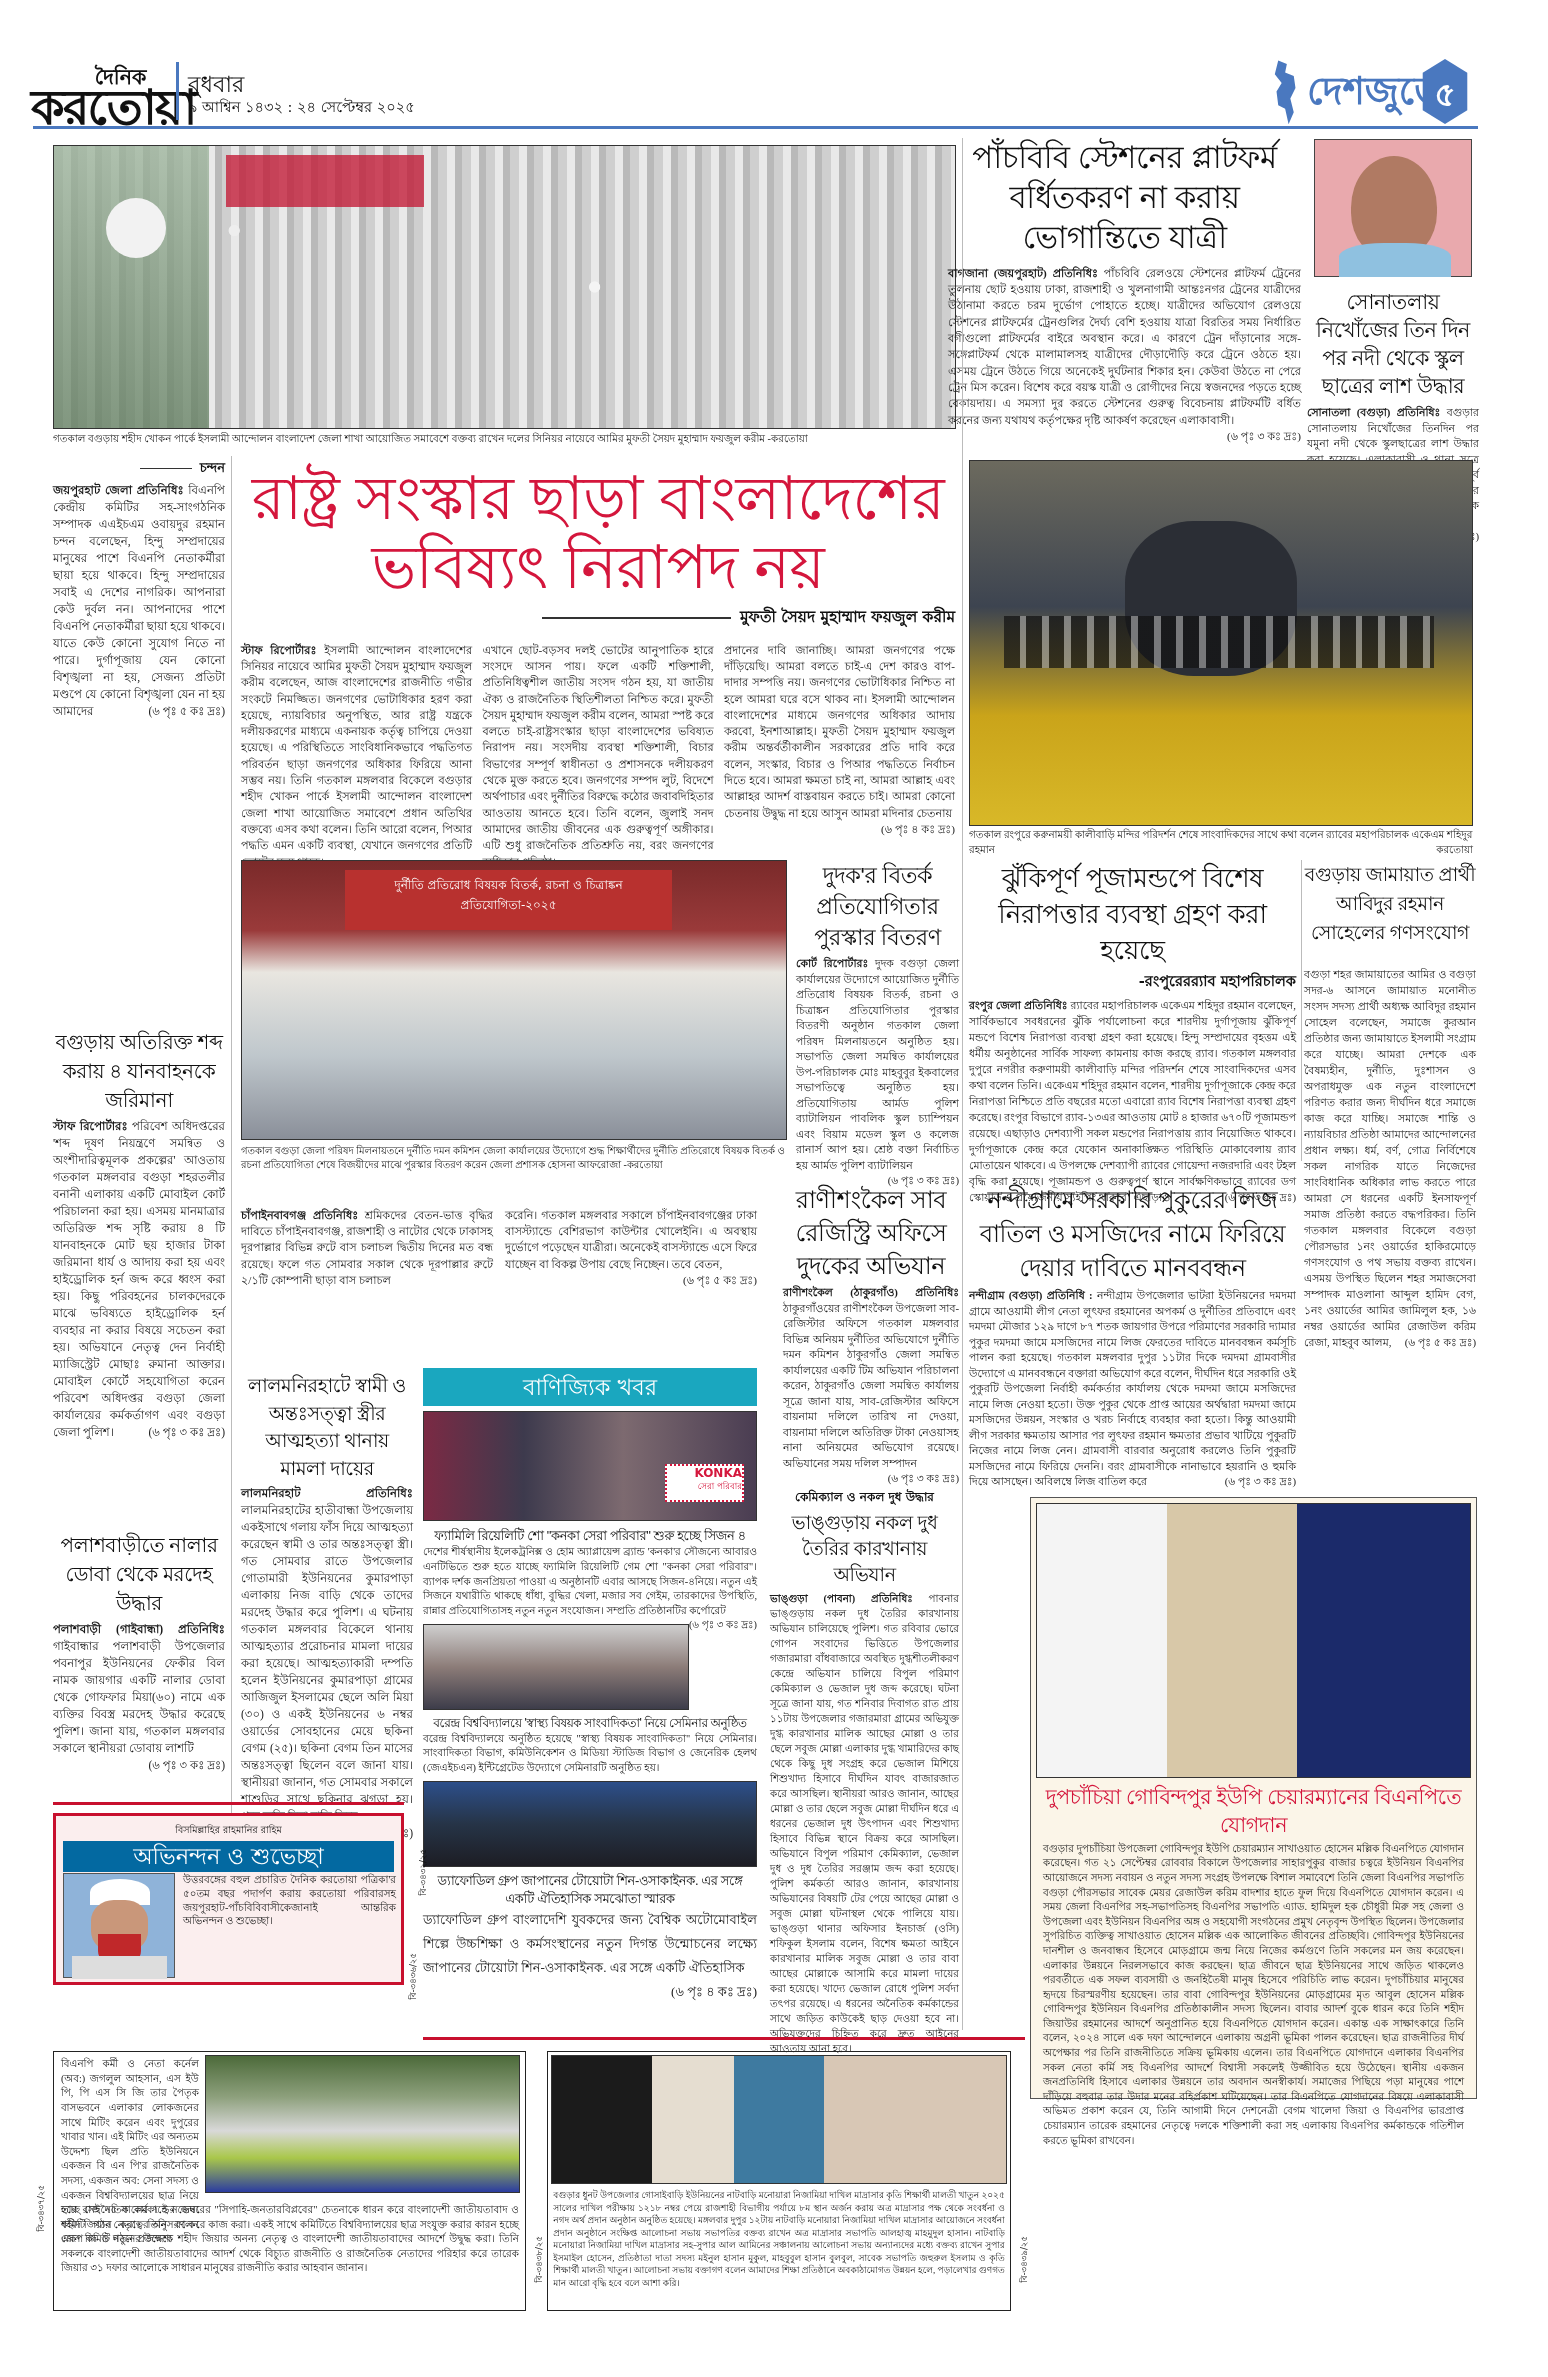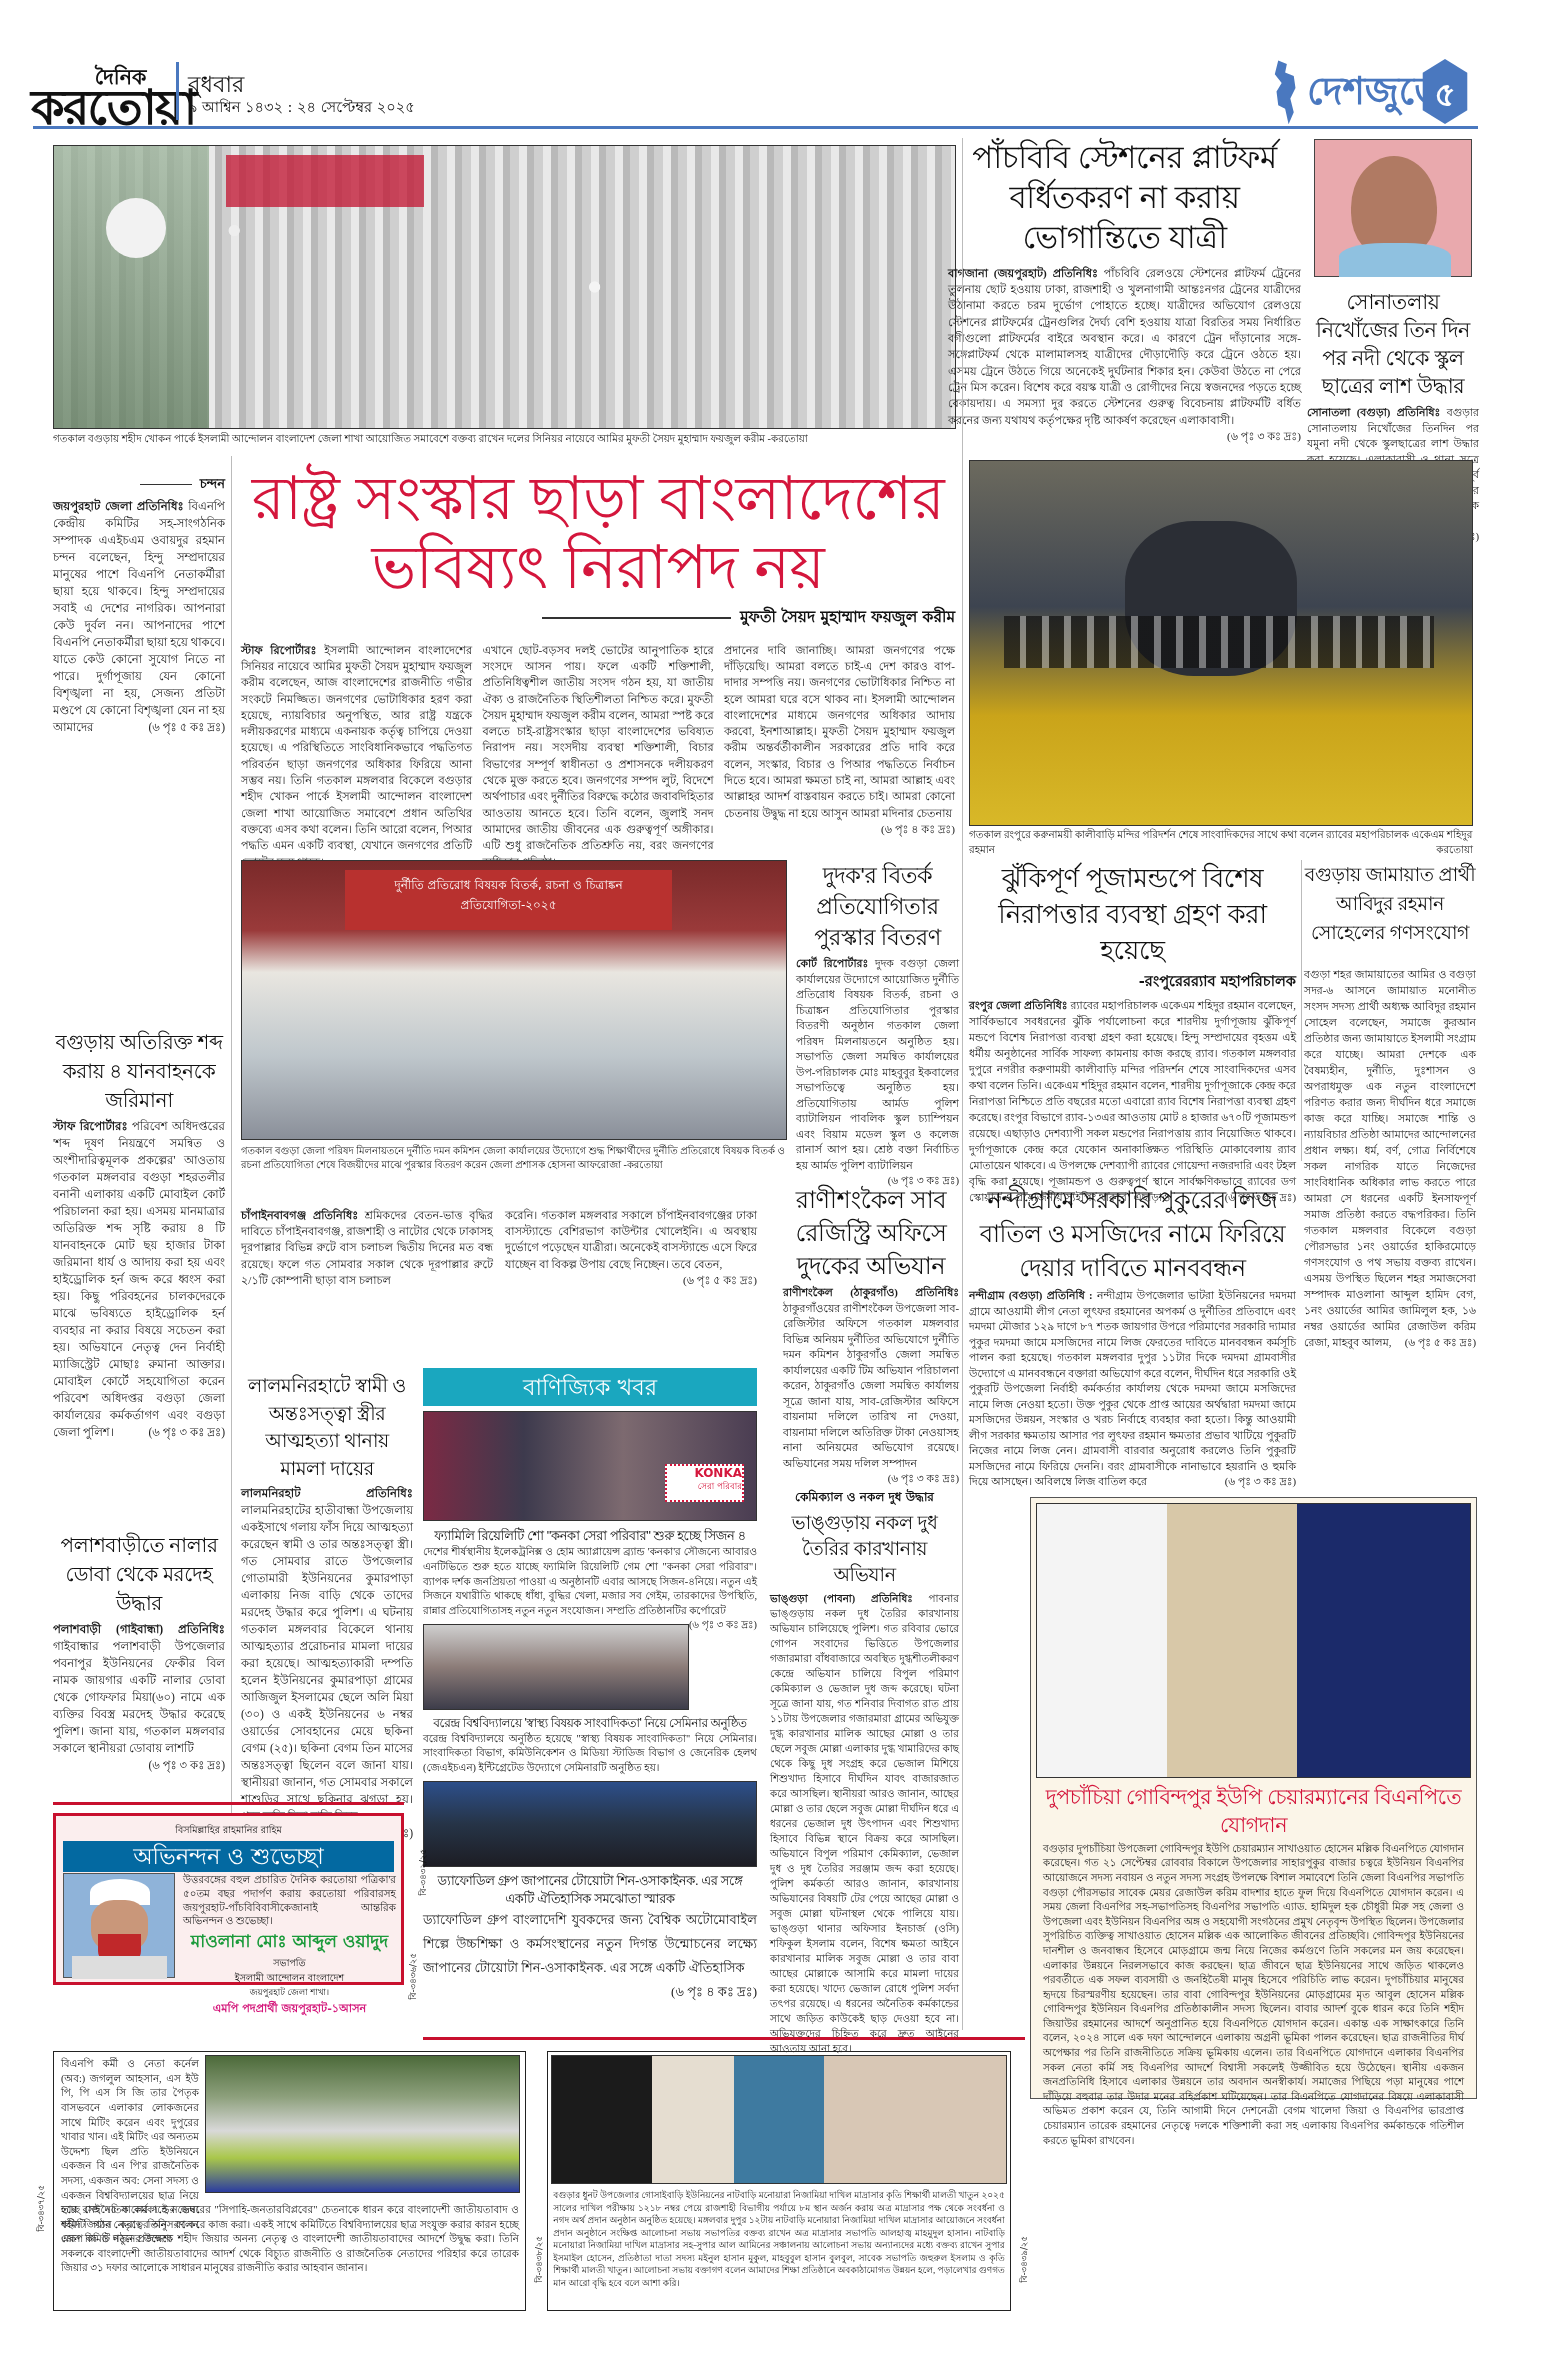--- a/index.html
+++ b/index.html
@@ -79,21 +79,21 @@
 <div class="abs" style="left:1307px;top:288px;width:172px;">
   <h3 class="hl" style="font-size:20.6px;line-height:28px;">সোনাতলায় নিখোঁজের তিন দিন পর নদী থেকে স্কুল ছাত্রের লাশ উদ্ধার</h3>
   <p class="body-text" style="margin-top:5.2px;font-size:10.8px;line-height:15.5px;">
     <b>সোনাতলা (বগুড়া) প্রতিনিধিঃ</b>
     <span>বগুড়ার সোনাতলায় নিখোঁজের তিনদিন পর যমুনা নদী থেকে স্কুলছাত্রের লাশ উদ্ধার করা হয়েছে। এলাকাবাসী ও থানা সূত্রে জানা গেছে, গত শনিবার উপজেলার পূর্ব সুজাইতপুর গ্রামের রেজাউল করিমের ছেলে ও চর কর্শিপাড়া সরকারি প্রাথমিক বিদ্যালয়ের ২য় শ্রেণির ছাত্র মিজান বাবু</span>
     <span class="cont">(৬ পৃঃ ৫ কঃ দ্রঃ)</span>
   </p>
 </div>
 
 <div class="abs" style="left:53px;top:456px;width:172px;">
-  <div style="text-align:right;margin-top:18px;font-weight:bold;font-size:13px;">
+  <div style="text-align:right;margin-top:2px;font-weight:bold;font-size:13px;">
     <span style="display:inline-block;width:52px;height:1.7px;background:#333;vertical-align:middle;margin-right:3.4px;"></span>
     <span>চন্দন</span>
   </div>
   <p class="body-text" style="margin-top:3.4px;">
     <b>জয়পুরহাট জেলা প্রতিনিধিঃ</b>
     <span>বিএনপি কেন্দ্রীয় কমিটির সহ-সাংগঠনিক সম্পাদক এএইচএম ওবায়দুর রহমান চন্দন বলেছেন, হিন্দু সম্প্রদায়ের মানুষের পাশে বিএনপি নেতাকর্মীরা ছায়া হয়ে থাকবে। হিন্দু সম্প্রদায়ের সবাই এ দেশের নাগরিক। আপনারা কেউ দুর্বল নন। আপনাদের পাশে বিএনপি নেতাকর্মীরা ছায়া হয়ে থাকবে। যাতে কেউ কোনো সুযোগ নিতে না পারে। দুর্গাপূজায় যেন কোনো বিশৃঙ্খলা না হয়, সেজন্য প্রতিটা মণ্ডপে যে কোনো বিশৃঙ্খলা যেন না হয় আমাদের</span>
     <span class="cont">(৬ পৃঃ ৫ কঃ দ্রঃ)</span>
   </p>
 </div>
 <div class="vline" style="left:231px;top:456px;height:1393px;"></div>
@@ -264,27 +264,20 @@
 <div class="abs adv-box" style="left:53px;top:1813px;width:351px;height:172px;">
   <div style="text-align:center;font-size:9.5px;margin-top:6.9px;">বিসমিল্লাহির রাহমানির রাহিম</div>
   <div class="red-band" style="margin:3.4px 6.9px 0;height:31px;text-align:center;font-size:22.4px;line-height:31px;">অভিনন্দন ও শুভেচ্ছা</div>
   <div class="abs" style="left:6.9px;top:57px;width:112px;height:105px;background:#8fb3d9;border:0.9px solid #555;">
     <div class="abs" style="left:26px;top:5.2px;width:60px;height:26px;border-radius:50% 50% 0 0;background:#fff;"></div>
     <div class="abs" style="left:27.5px;top:26px;width:57px;height:52px;border-radius:40%;background:#c9977a;"></div>
     <div class="abs" style="left:34px;top:60px;width:43px;height:34px;border-radius:0 0 50% 50%;background:#c0282a;"></div>
     <div class="abs" style="left:8.6px;top:82px;width:95px;height:23px;background:#ddd;"></div>
   </div>
   <p class="body-text" style="position:absolute;left:127px;top:57px;width:213px;font-size:10.3px;line-height:13.8px;">উত্তরবঙ্গের বহুল প্রচারিত দৈনিক করতোয়া পত্রিকা'র ৫০তম বছর পদার্পণ করায় করতোয়া পরিবারসহ জয়পুরহাট-পাঁচবিবিবাসীকেজানাই আন্তরিক অভিনন্দন ও শুভেচ্ছা।</p>
-  <div class="abs" style="left:120px;top:112px;width:227px;text-align:center;">
-    <div style="color:#1a9a3a;font-size:17px;font-weight:bold;">মাওলানা মোঃ আব্দুল ওয়াদুদ</div>
-    <div style="font-size:9.5px;">সভাপতি</div>
-    <div style="font-size:9.5px;">ইসলামী আন্দোলন বাংলাদেশ</div>
-    <div style="font-size:8.6px;">জয়পুরহাট জেলা শাখা।</div>
-    <div style="color:#d4167a;font-size:11.2px;font-weight:bold;">এমপি পদপ্রার্থী জয়পুরহাট-১আসন</div>
-  </div>
 </div>
 <div class="abs" style="left:406px;top:1953px;font-size:8.6px;writing-mode:vertical-rl;transform:rotate(180deg);">বি-৩৪৩৬/২৫</div>
 
 <div class="abs" style="left:423px;top:2037px;width:602px;height:2.6px;background:#c8102e;"></div>
 
 <div class="abs" style="left:34px;top:2185px;font-size:8.6px;writing-mode:vertical-rl;transform:rotate(180deg);">বি-৩৪৩৭/২৫</div>
 <div class="abs" style="left:53px;top:2051px;width:473px;height:260px;border:1.7px solid #222;">
   <p class="body-text" style="position:absolute;left:6.9px;top:5.2px;width:138px;font-size:10.3px;line-height:14.6px;">বিএনপি কর্মী ও নেতা কর্নেল (অব:) জগলুল আহসান, এস ইউ পি, পি এস সি জি তার পৈতৃক বাসভবনে এলাকার লোকজনের সাথে মিটিং করেন এবং দুপুরের খাবার খান। এই মিটিং এর অন্যতম উদ্দেশ্য ছিল প্রতি ইউনিয়নে একজন বি এন পি'র রাজনৈতিক সদস্য, একজন অব: সেনা সদস্য ও একজন বিশ্ববিদ্যালয়ের ছাত্র নিয়ে তার রাজনৈতিক কর্মকান্ডের জন্য কমিটি গঠন করা। তিনি বলেন এরূপ কমিটি গঠনের উদ্দেশ্য</p>
   <div class="abs photo" style="left:151px;top:3.4px;width:315px;height:138px;background:linear-gradient(180deg,#4c6a3a,#8da07c 30%,#d9d9d9 55%,#a9c74a 75%,#2b3ca0);"></div>
   <p class="body-text" style="position:absolute;left:6.9px;top:151px;width:458px;font-size:10.3px;line-height:14.6px;">হচ্ছে সেই ৭৫ সালের ৭ ই নভেম্বরের "সিপাহি-জনতারবিপ্লবের" চেতনাকে ধারন করে বাংলাদেশী জাতীয়তাবাদ ও শহীদ জিয়ার নেতৃত্বের অনুসরণ করে কাজ করা। একই সাথে কমিটিতে বিশ্ববিদ্যালয়ের ছাত্র সংযুক্ত করার কারন হচ্ছে জেন জি ও নতুন প্রজন্মকে শহীদ জিয়ার অনন্য নেতৃত্ব ও বাংলাদেশী জাতীয়তাবাদের আদর্শে উদ্বুদ্ধ করা। তিনি সকলকে বাংলাদেশী জাতীয়তাবাদের আদর্শ থেকে বিচ্যুত রাজনীতি ও রাজনৈতিক নেতাদের পরিহার করে তারেক জিয়ার ৩১ দফার আলোকে সাধারন মানুষের রাজনীতি করার আহবান জানান।</p>

